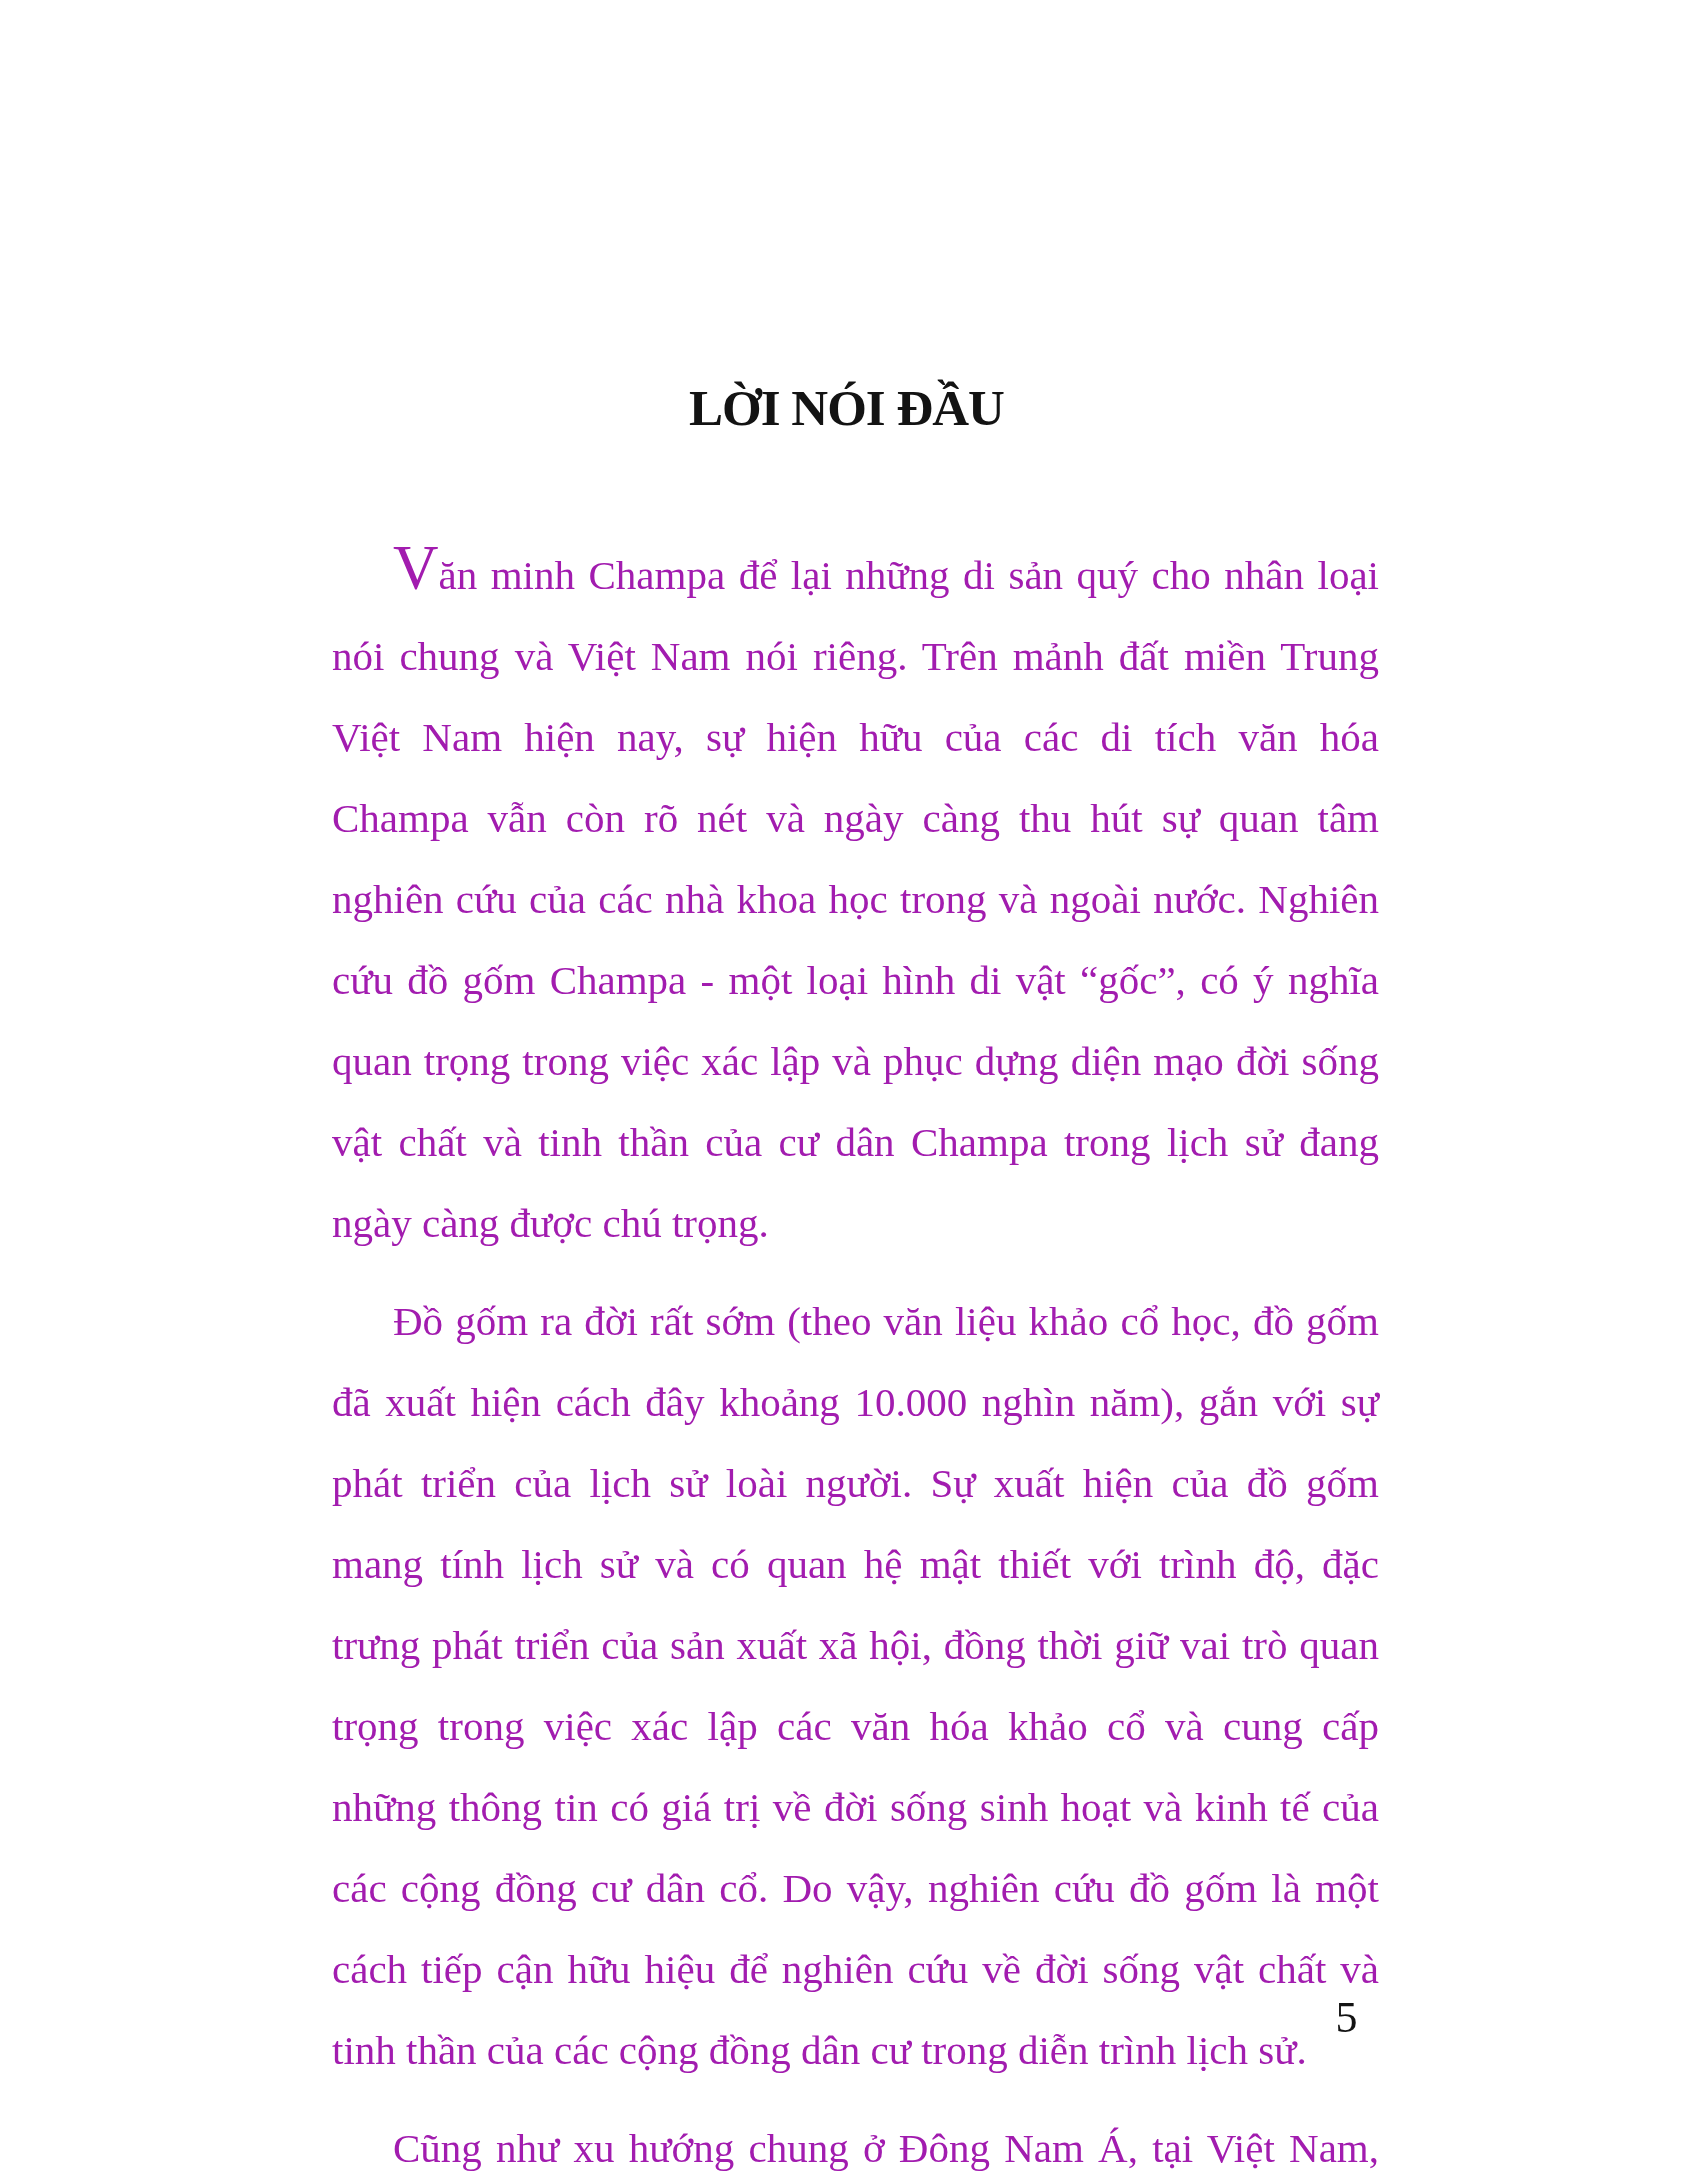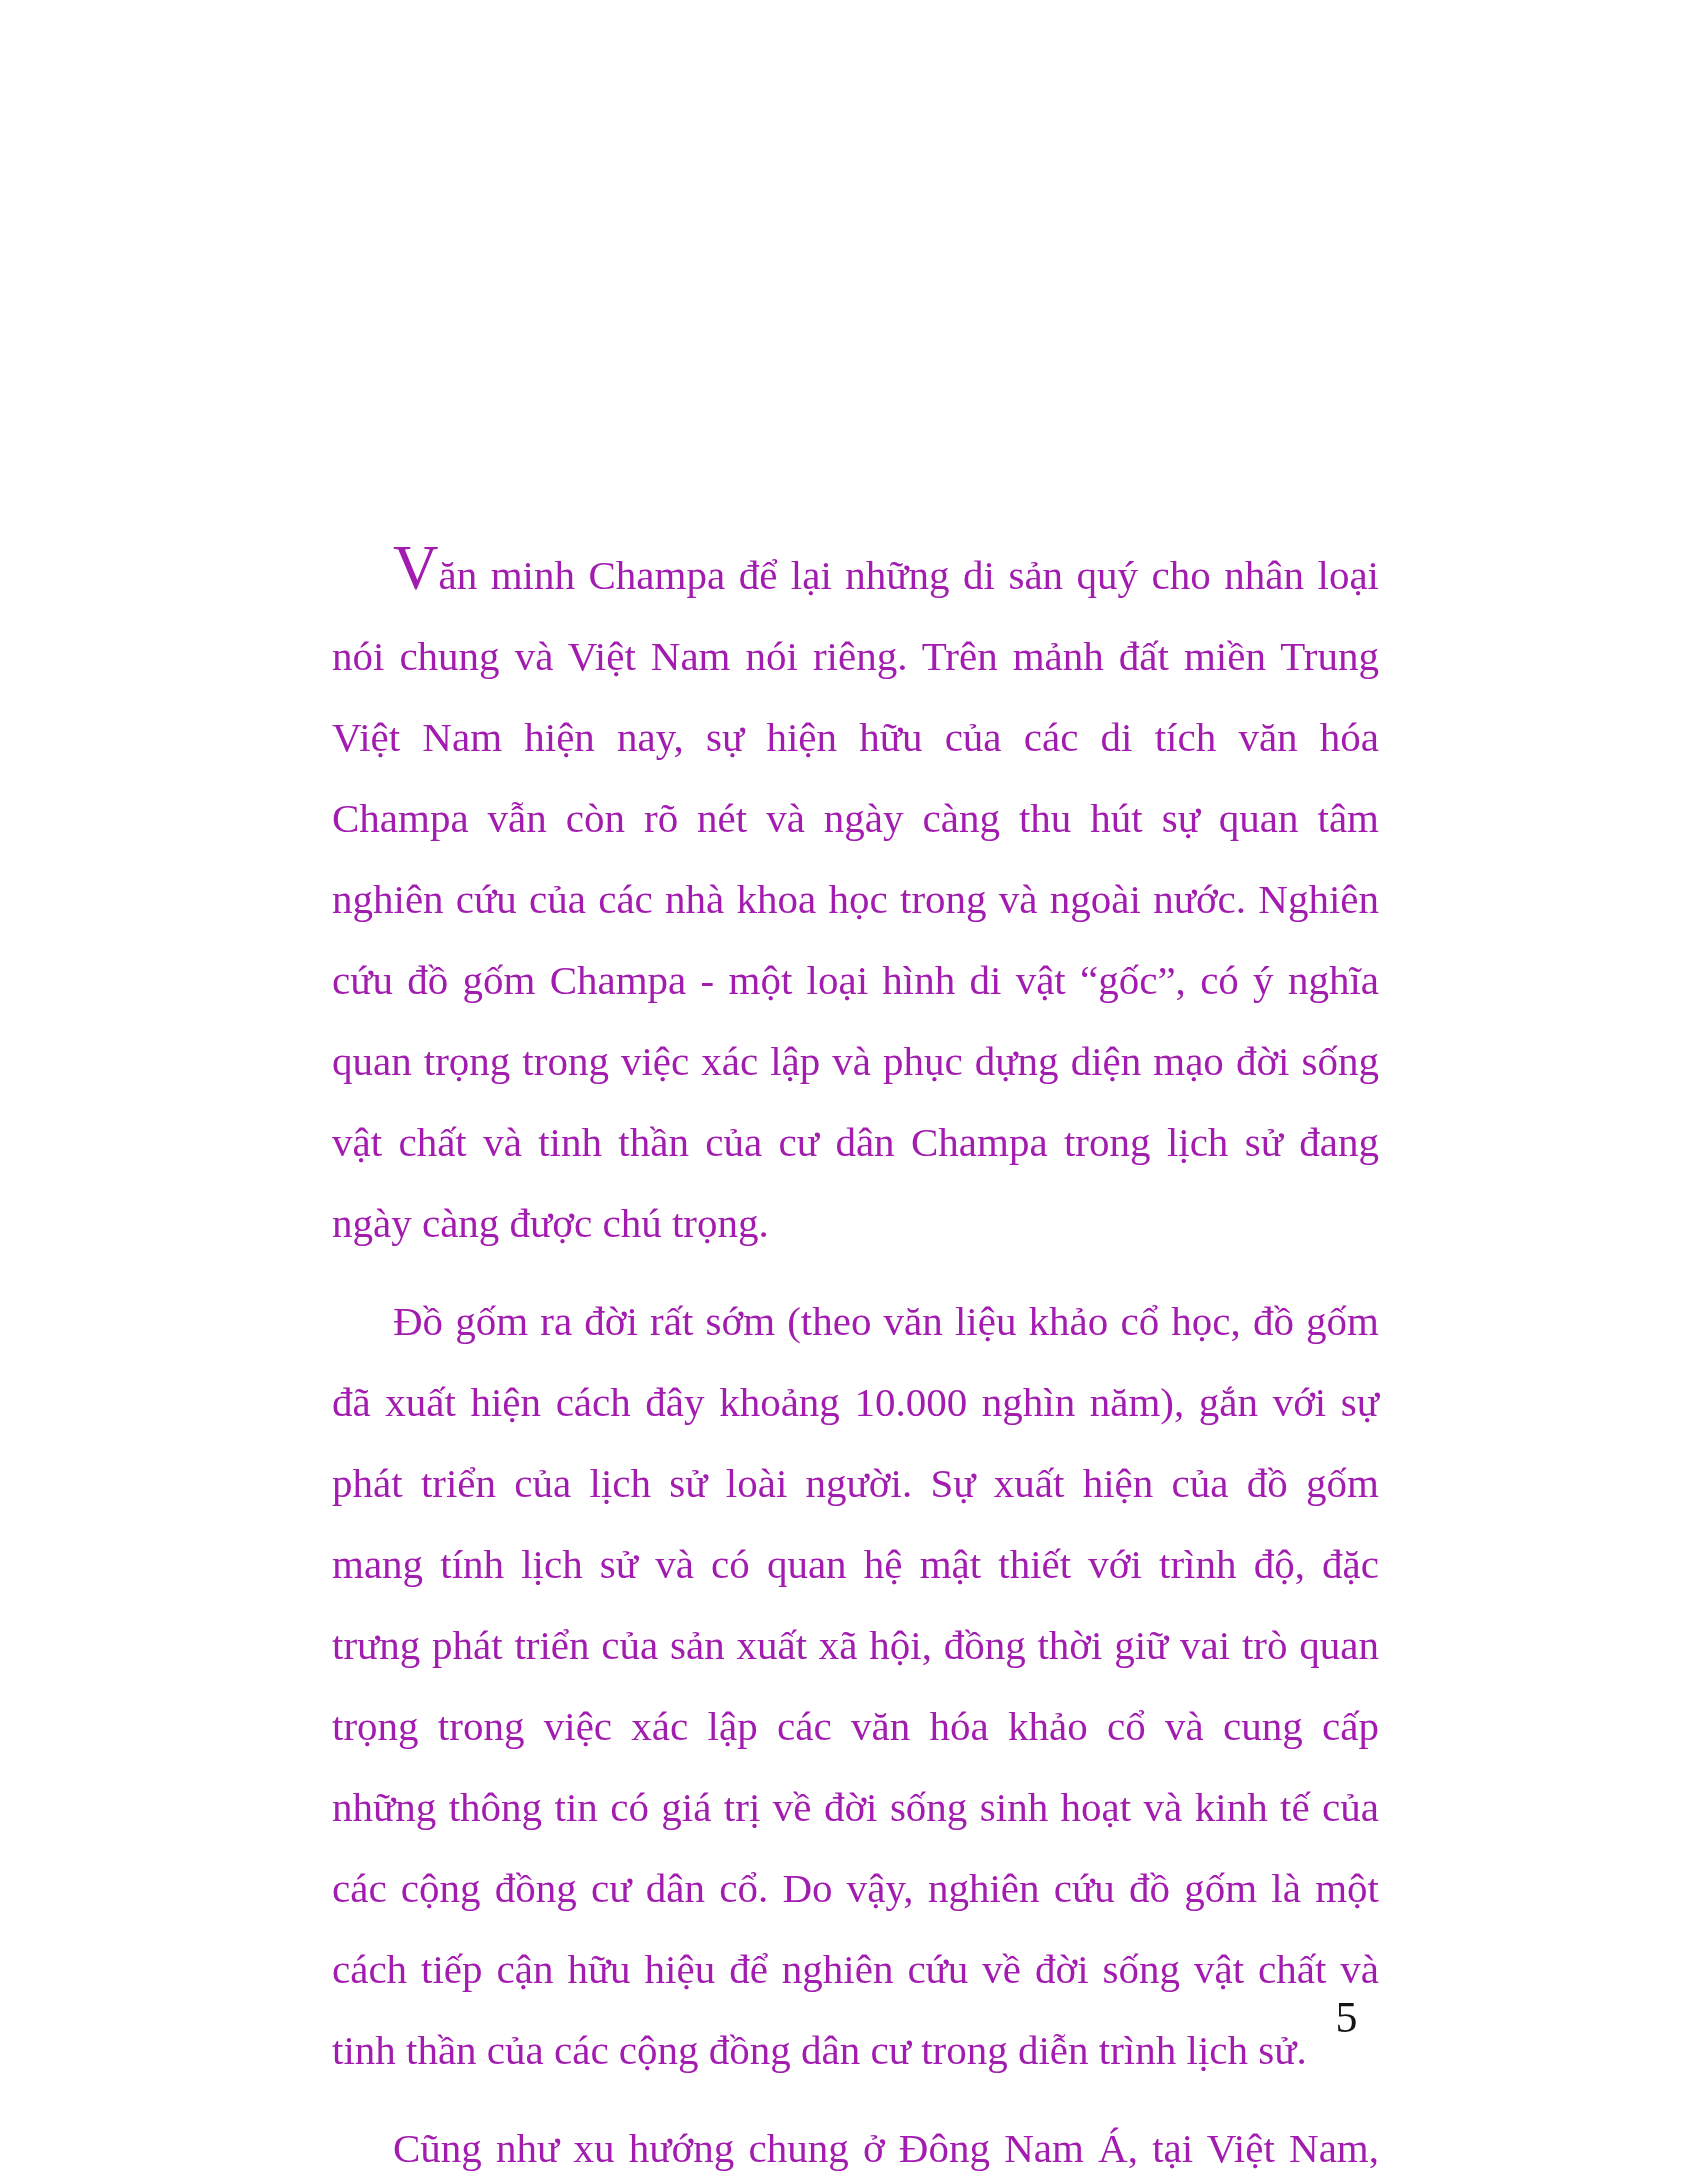--- a/index.html
+++ b/index.html
@@ -55,20 +55,21 @@
     text-align: center;
     font-size: 44px;
     color: #131313;
   }
 </style>
 </head>
 <body>
 
 <div class="page">
 
+  <h1 class="chapter-title">LỜI NÓI ĐẦU</h1>
 
   <div class="text-body">
     <p class="lead">Văn minh Champa để lại những di sản quý cho nhân loại nói chung và Việt Nam nói riêng. Trên mảnh đất miền Trung Việt Nam hiện nay, sự hiện hữu của các di tích văn hóa Champa vẫn còn rõ nét và ngày càng thu hút sự quan tâm nghiên cứu của các nhà khoa học trong và ngoài nước. Nghiên cứu đồ gốm Champa - một loại hình di vật “gốc”, có ý nghĩa quan trọng trong việc xác lập và phục dựng diện mạo đời sống vật chất và tinh thần của cư dân Champa trong lịch sử đang ngày càng được chú trọng.</p>
     <p>Đồ gốm ra đời rất sớm (theo văn liệu khảo cổ học, đồ gốm đã xuất hiện cách đây khoảng 10.000 nghìn năm), gắn với sự phát triển của lịch sử loài người. Sự xuất hiện của đồ gốm mang tính lịch sử và có quan hệ mật thiết với trình độ, đặc trưng phát triển của sản xuất xã hội, đồng thời giữ vai trò quan trọng trong việc xác lập các văn hóa khảo cổ và cung cấp những thông tin có giá trị về đời sống sinh hoạt và kinh tế của các cộng đồng cư dân cổ. Do vậy, nghiên cứu đồ gốm là một cách tiếp cận hữu hiệu để nghiên cứu về đời sống vật chất và tinh thần của các cộng đồng dân cư trong diễn trình lịch sử.</p>
     <p>Cũng như xu hướng chung ở Đông Nam Á, tại Việt Nam, gốm có men là mục tiêu nghiên cứu chính, còn gốm không men độ nung thấp, gốm đất nung... chưa được quan tâm, nghiên cứu chuyên sâu. Do vậy, nhiều vấn đề có tính khoa học liên quan chưa được khái quát và tư liệu gốm loại này chưa được khai thác thông tin một cách triệt để. Tuy nhiên, thời gian gần đây, trong</p>
   </div>
 
   <div class="page-number">5</div>
 
 </div>

